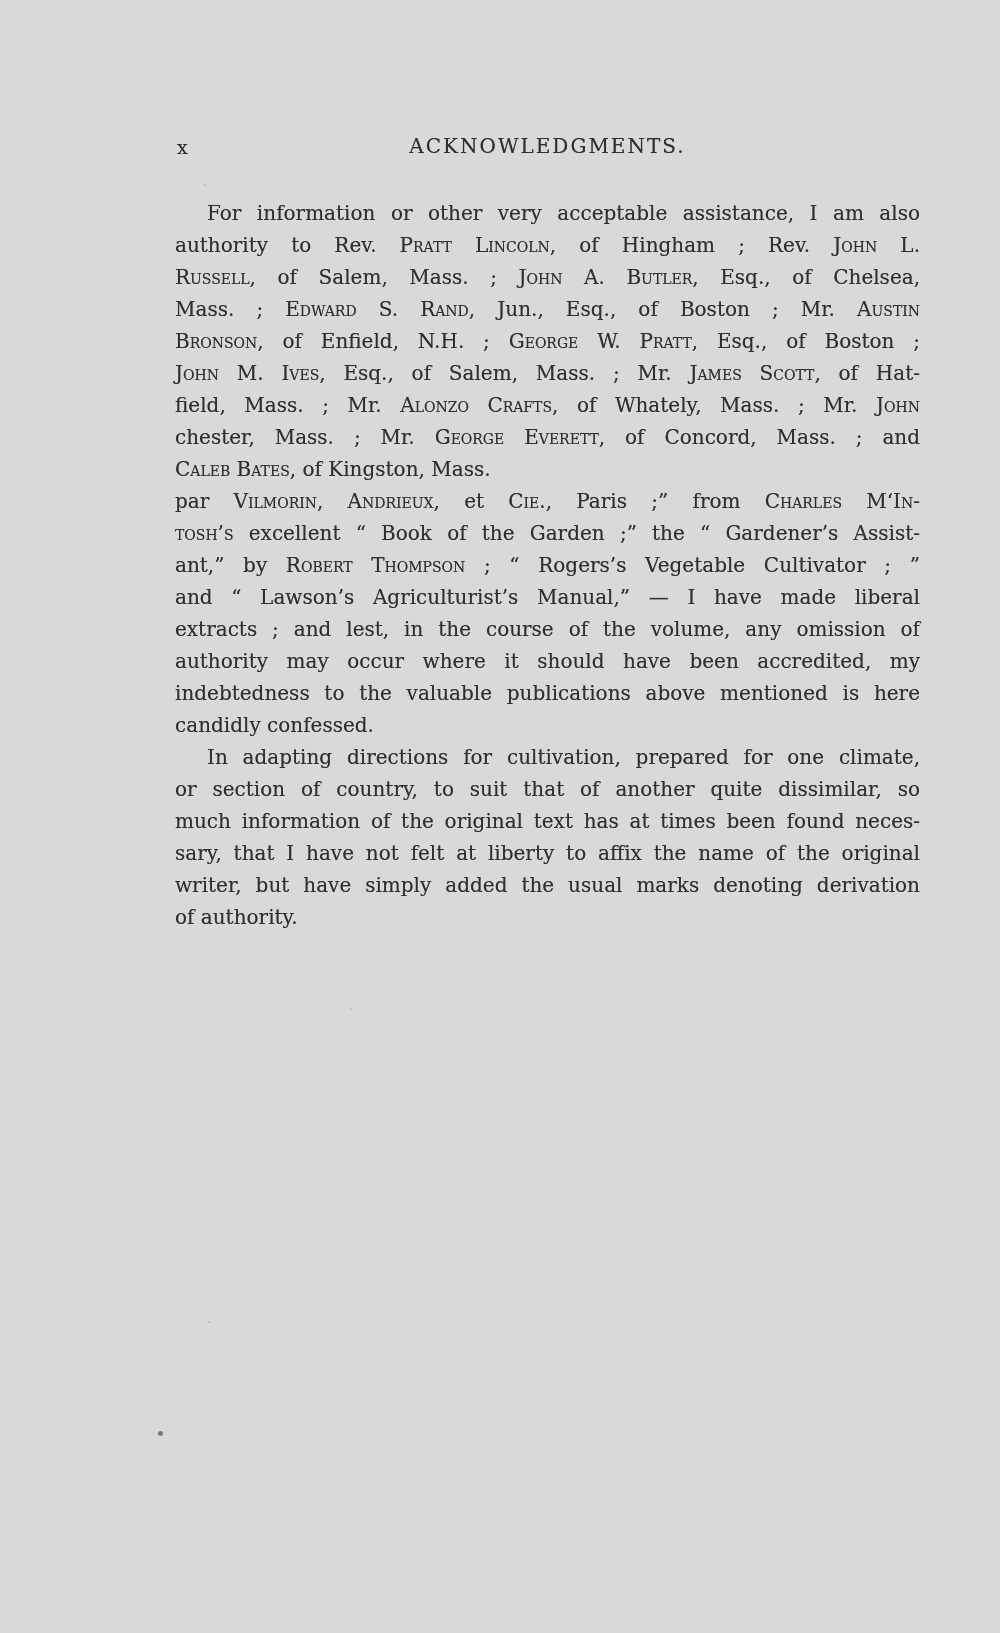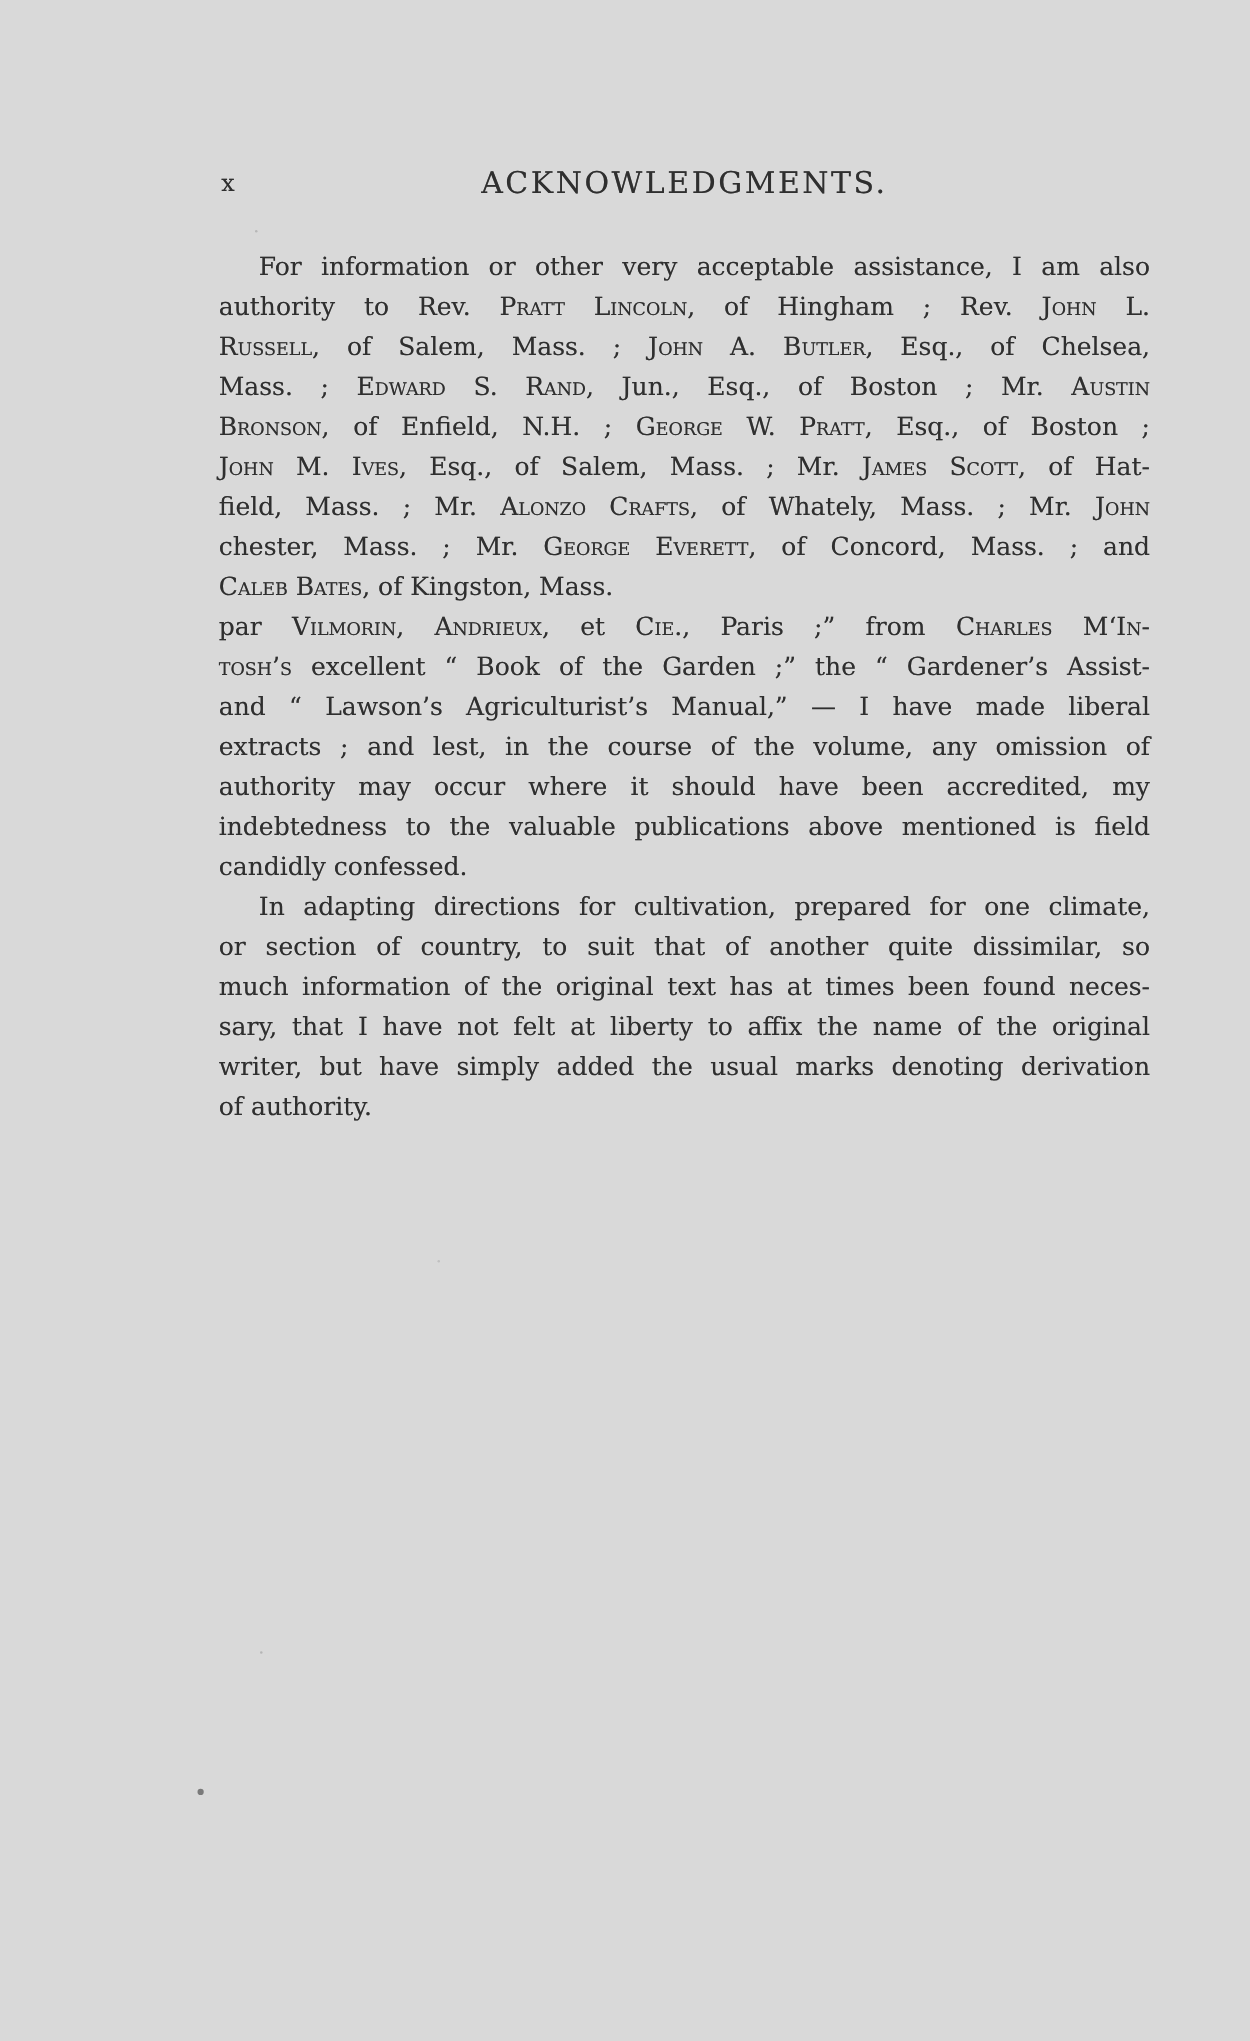--- a/index.html
+++ b/index.html
@@ -19,21 +19,21 @@
   }
   .page-num {
     position: absolute; left: 2px; top: 2px;
     font-size: 19px; line-height: 24px;
     letter-spacing: 1px;
     text-shadow: 0 0 0.5px rgba(40,40,40,0.55);
   }
   .heading {
     position: absolute; left: 0; right: 0; top: 0;
     text-align: center;
-    font-size: 24px; line-height: 26px;
+    font-size: 20px; line-height: 26px;
     letter-spacing: 2px;
     text-shadow: 0 0 0.5px rgba(40,40,40,0.55);
   }
 
   .text-block {
     position: absolute;
     left: 175px; top: 197px; width: 745px;
     font-size: 20px;
     line-height: 32px;
     text-shadow: 0 0 0.5px rgba(40,40,40,0.5);
@@ -74,24 +74,25 @@
         <div class="line"><span class="rm">Mass. ; </span><span class="sc">Edward</span><span class="rm"> S. </span><span class="sc">Rand</span><span class="rm">, Jun., Esq., of Boston ; Mr. </span><span class="sc">Austin</span></div>
         <div class="line"><span class="sc">Bronson</span><span class="rm">, of Enfield, N.H. ; </span><span class="sc">George</span><span class="rm"> W. </span><span class="sc">Pratt</span><span class="rm">, Esq., of Boston ;</span></div>
         <div class="line"><span class="sc">John</span><span class="rm"> M. </span><span class="sc">Ives</span><span class="rm">, Esq., of Salem, Mass. ; Mr. </span><span class="sc">James Scott</span><span class="rm">, of Hat-</span></div>
         <div class="line"><span class="rm">field, Mass. ; Mr. </span><span class="sc">Alonzo Crafts</span><span class="rm">, of Whately, Mass. ; Mr. </span><span class="sc">John</span></div>
         <div class="line"><span class="rm">chester, Mass. ; Mr. </span><span class="sc">George Everett</span><span class="rm">, of Concord, Mass. ; and</span></div>
         <div class="line last"><span class="sc">Caleb Bates</span><span class="rm">, of Kingston, Mass.</span></div>
       </div>
       <div class="paragraph">
         <div class="line"><span class="rm">par </span><span class="sc">Vilmorin, Andrieux</span><span class="rm">, et </span><span class="sc">Cie.</span><span class="rm">, Paris ;” from </span><span class="sc">Charles</span><span class="rm"> M‘</span><span class="sc">In-</span></div>
         <div class="line"><span class="sc">tosh’s</span><span class="rm"> excellent “ Book of the Garden ;” the “ Gardener’s Assist-</span></div>
+        <div class="line"><span class="rm">ant,” by </span><span class="sc">Robert Thompson</span><span class="rm"> ; “ Rogers’s Vegetable Cultivator ; ”</span></div>
         <div class="line"><span class="rm">and “ Lawson’s Agriculturist’s Manual,” — I have made liberal</span></div>
         <div class="line"><span class="rm">extracts ; and lest, in the course of the volume, any omission of</span></div>
         <div class="line"><span class="rm">authority may occur where it should have been accredited, my</span></div>
-        <div class="line"><span class="rm">indebtedness to the valuable publications above mentioned is field</span></div>
+        <div class="line"><span class="rm">indebtedness to the valuable publications above mentioned is here</span></div>
         <div class="line last"><span class="rm">candidly confessed.</span></div>
       </div>
       <div class="paragraph">
         <div class="line indent"><span class="rm">In adapting directions for cultivation, prepared for one climate,</span></div>
         <div class="line"><span class="rm">or section of country, to suit that of another quite dissimilar, so</span></div>
         <div class="line"><span class="rm">much information of the original text has at times been found neces-</span></div>
         <div class="line"><span class="rm">sary, that I have not felt at liberty to affix the name of the original</span></div>
         <div class="line"><span class="rm">writer, but have simply added the usual marks denoting derivation</span></div>
         <div class="line last"><span class="rm">of authority.</span></div>
       </div>

